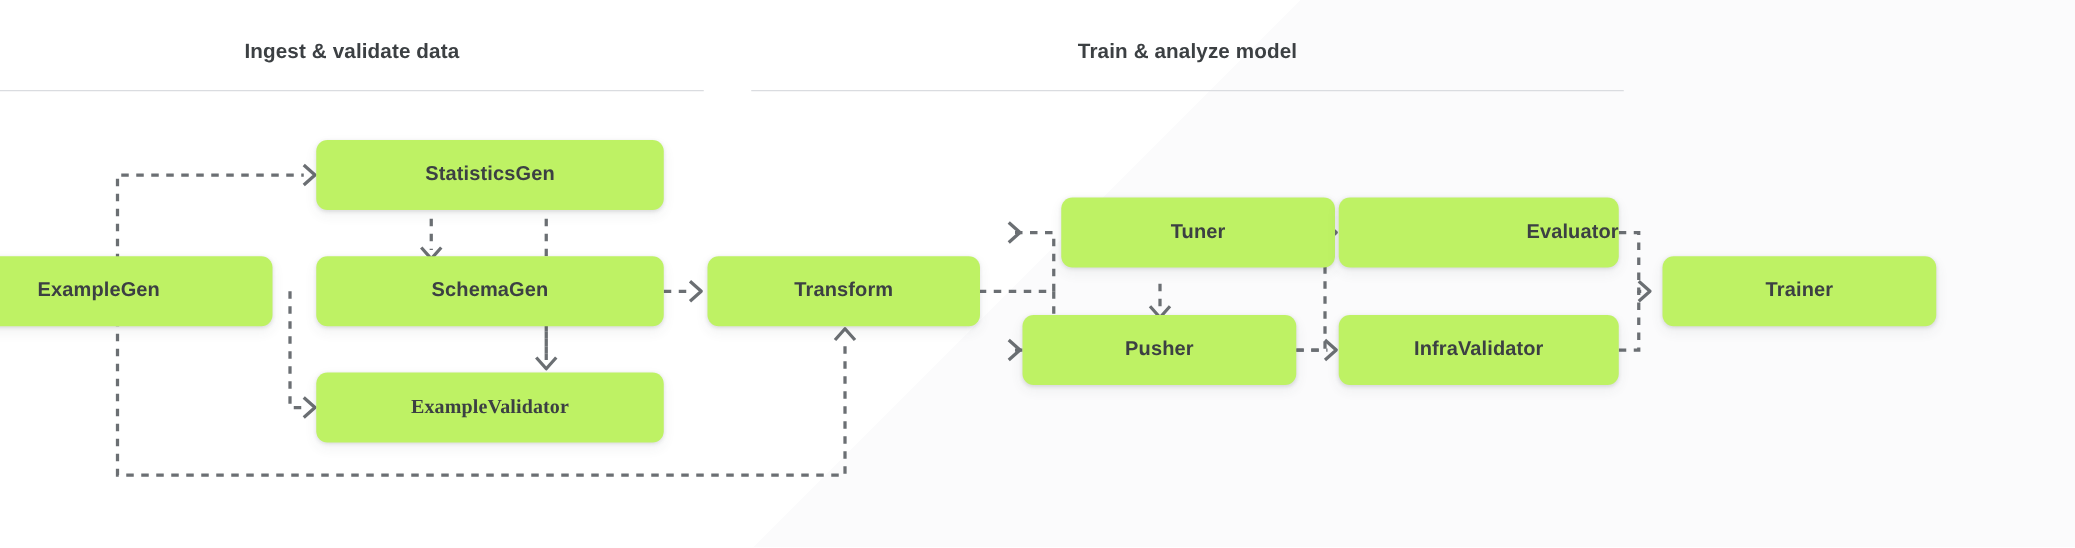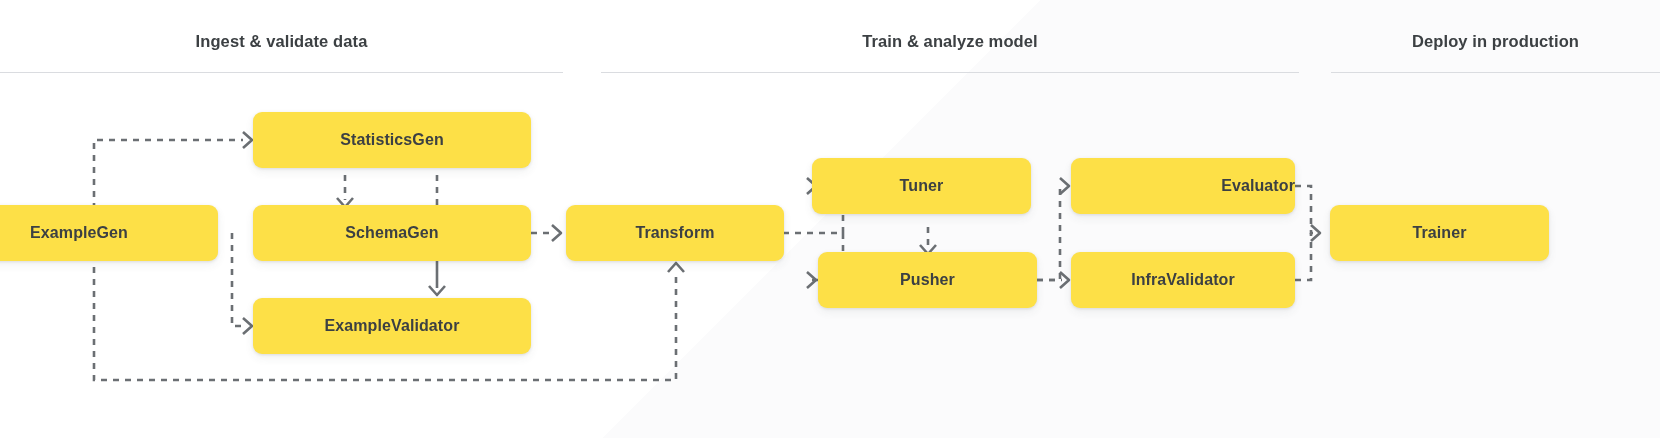--- a/index.html
+++ b/index.html
@@ -56,21 +56,21 @@
     left: 0; right: 0;
     top: 72px;
     height: 1px;
     background: #dadce0;
   }
 
   
   .node {
     position: absolute;
     box-sizing: border-box;
-    background: #fde047;
+    background: #bef264;
     border-radius: 9px;
     box-shadow: 0 1px 3px rgba(60,64,67,0.13),
                 0 4px 10px rgba(60,64,67,0.07);
     display: flex;
     align-items: center;
     justify-content: center;
   }
   .node-label {
     font-size: 16px;
     font-weight: bold;
@@ -117,24 +117,20 @@
     <div class="section" style="left:0px; width:563px;text-decoration:underline;">
       <div class="section-title">Ingest &amp; validate data</div>
       <div class="section-rule"></div>
     </div>
 
     <div class="section" style="left:601px; width:698px;">
       <div class="section-title">Train &amp; analyze model</div>
       <div class="section-rule"></div>
     </div>
 
-    <div class="section" style="left:1331px; width:329px;">
-      <div class="section-title">Deploy in production</div>
-      <div class="section-rule"></div>
-    </div>
 
   </div>
 
   <svg id="edges" viewBox="0 0 1660 438" width="1660" height="438">
 
     <g>
       <path d="M 94,233 L 94,140 L 243,140"></path>
       <path class="solidcap arrowhead" d="M 243,132 L 252,140 L 243,148"></path>
     </g>
 
@@ -207,29 +203,29 @@
   </div>
 
   <div class="node" style="left:253px; top:112px; width:278px; height:56px;">
     <span class="node-label">StatisticsGen</span>
   </div>
 
   <div class="node" style="left:253px; top:205px; width:278px; height:56px;">
     <span class="node-label">SchemaGen</span>
   </div>
 
-  <div class="node" style="left:253px; top:298px; width:278px; height:56px;">
+  <div class="node" style="left:253px; top:298px; width:278px; height:56px;font-family:Liberation Serif, serif;">
     <span class="node-label">ExampleValidator</span>
   </div>
 
   <div class="node" style="left:566px; top:205px; width:218px; height:56px;text-align:center;">
     <span class="node-label">Transform</span>
   </div>
 
-  <div class="node" style="left:812px; top:158px; width:219px; height:56px;">
+  <div class="node" style="left:849px; top:158px; width:219px; height:56px;">
     <span class="node-label">Tuner</span>
   </div>
 
   <div class="node" style="left:818px; top:252px; width:219px; height:56px;">
     <span class="node-label">Pusher</span>
   </div>
 
   <div class="node" style="left:1071px; top:158px; width:224px; height:56px;justify-content:flex-end;">
     <span class="node-label">Evaluator</span>
   </div>

